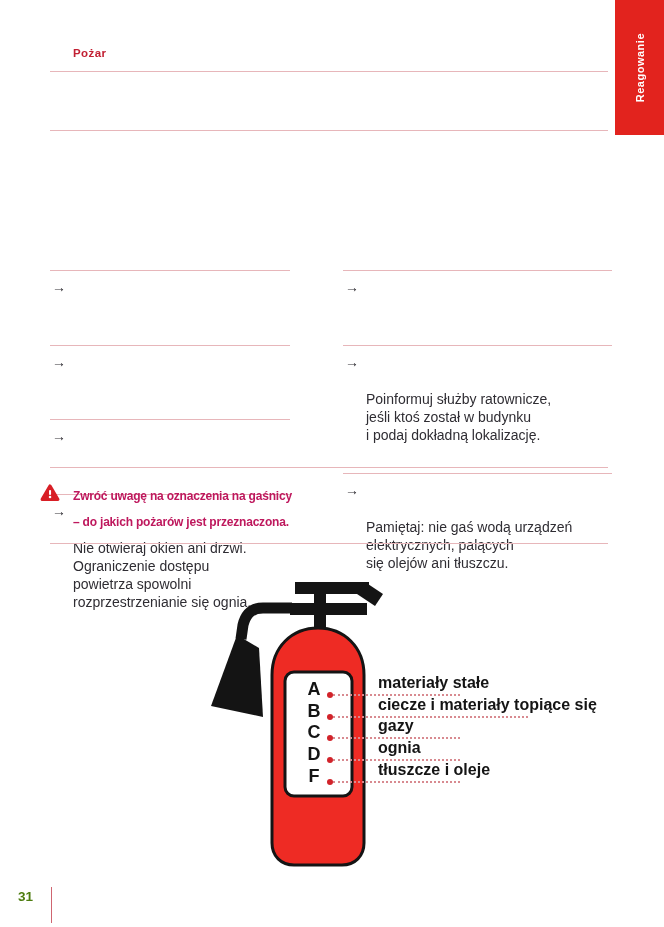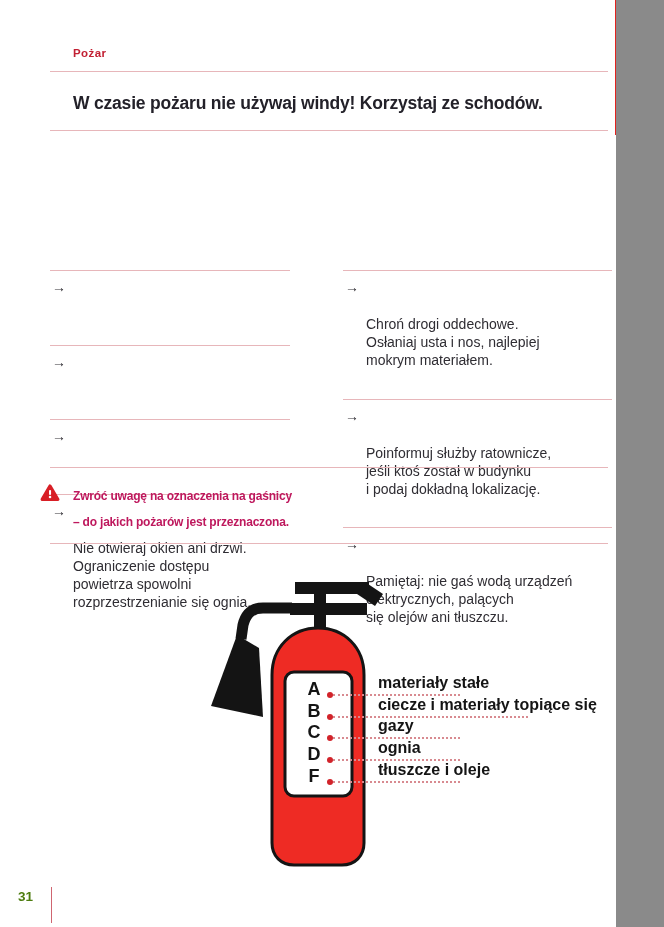--- a/index.html
+++ b/index.html
@@ -1,17 +1,17 @@
 <!DOCTYPE html>
 <html><head>
 <meta charset="utf-8">
 <style>
   html,body{margin:0;padding:0;}
   body{background:#8a8a8a;font-family:"Liberation Sans","DejaVu Sans",sans-serif;}
-  .page{position:relative;width:616px;height:927px;background:#ffffff;overflow:hidden;}
+  .page{position:relative;width:664px;height:927px;background:#ffffff;overflow:hidden;}
 
   
   .section-label{position:absolute;left:73px;top:47px;font-size:11.5px;font-weight:700;
     letter-spacing:.4px;color:#c22033;}
   .rule{position:absolute;height:1px;background:#e7b6ba;}
   .rule-1{left:50px;top:71px;width:558px;}
   .rule-2{left:50px;top:130px;width:558px;}
   .page-title{position:absolute;left:73px;top:93px;width:545px;font-size:17.5px;
     font-weight:700;color:#232129;white-space:nowrap;letter-spacing:-0.2px;}
 
@@ -55,21 +55,20 @@
   .page-number{position:absolute;left:18px;top:889px;font-size:13.5px;font-weight:700;color:#4d7c0f;}
   .footer-rule{position:absolute;left:51px;top:887px;width:1px;height:36px;background:#cf6570;}
 </style>
 </head>
 <body>
 
 <div class="page">
 
   <div class="section-label">Pożar</div>
   <div class="rule rule-1"></div>
-  <h1 class="page-title" style="margin:0;">W czasie pożaru nie używaj windy! Korzystaj ze schodów.</h1>
   <div class="rule rule-2"></div>
 
   <div class="side-tab">
     <span>Reagowanie</span>
   </div>
 
   <ul class="tips tips-left">
 
       <li class="tip row-0">
         <span class="arrow">→</span>
@@ -89,23 +88,20 @@
 Ograniczenie dostępu
 powietrza spowolni
 rozprzestrzenianie się ognia.</span>
       </li>
     </ul>
 
   <ul class="tips tips-right">
 
       <li class="tip row-0">
         <span class="arrow">→</span>
-        <span>Chroń drogi oddechowe.
-Osłaniaj usta i nos, najlepiej
-mokrym materiałem.</span>
       </li>
 
       <li class="tip row-1">
         <span class="arrow">→</span>
         <span>Poinformuj służby ratownicze,
 jeśli ktoś został w budynku
 i podaj dokładną lokalizację.</span>
       </li>
 
       <li class="tip row-2">

